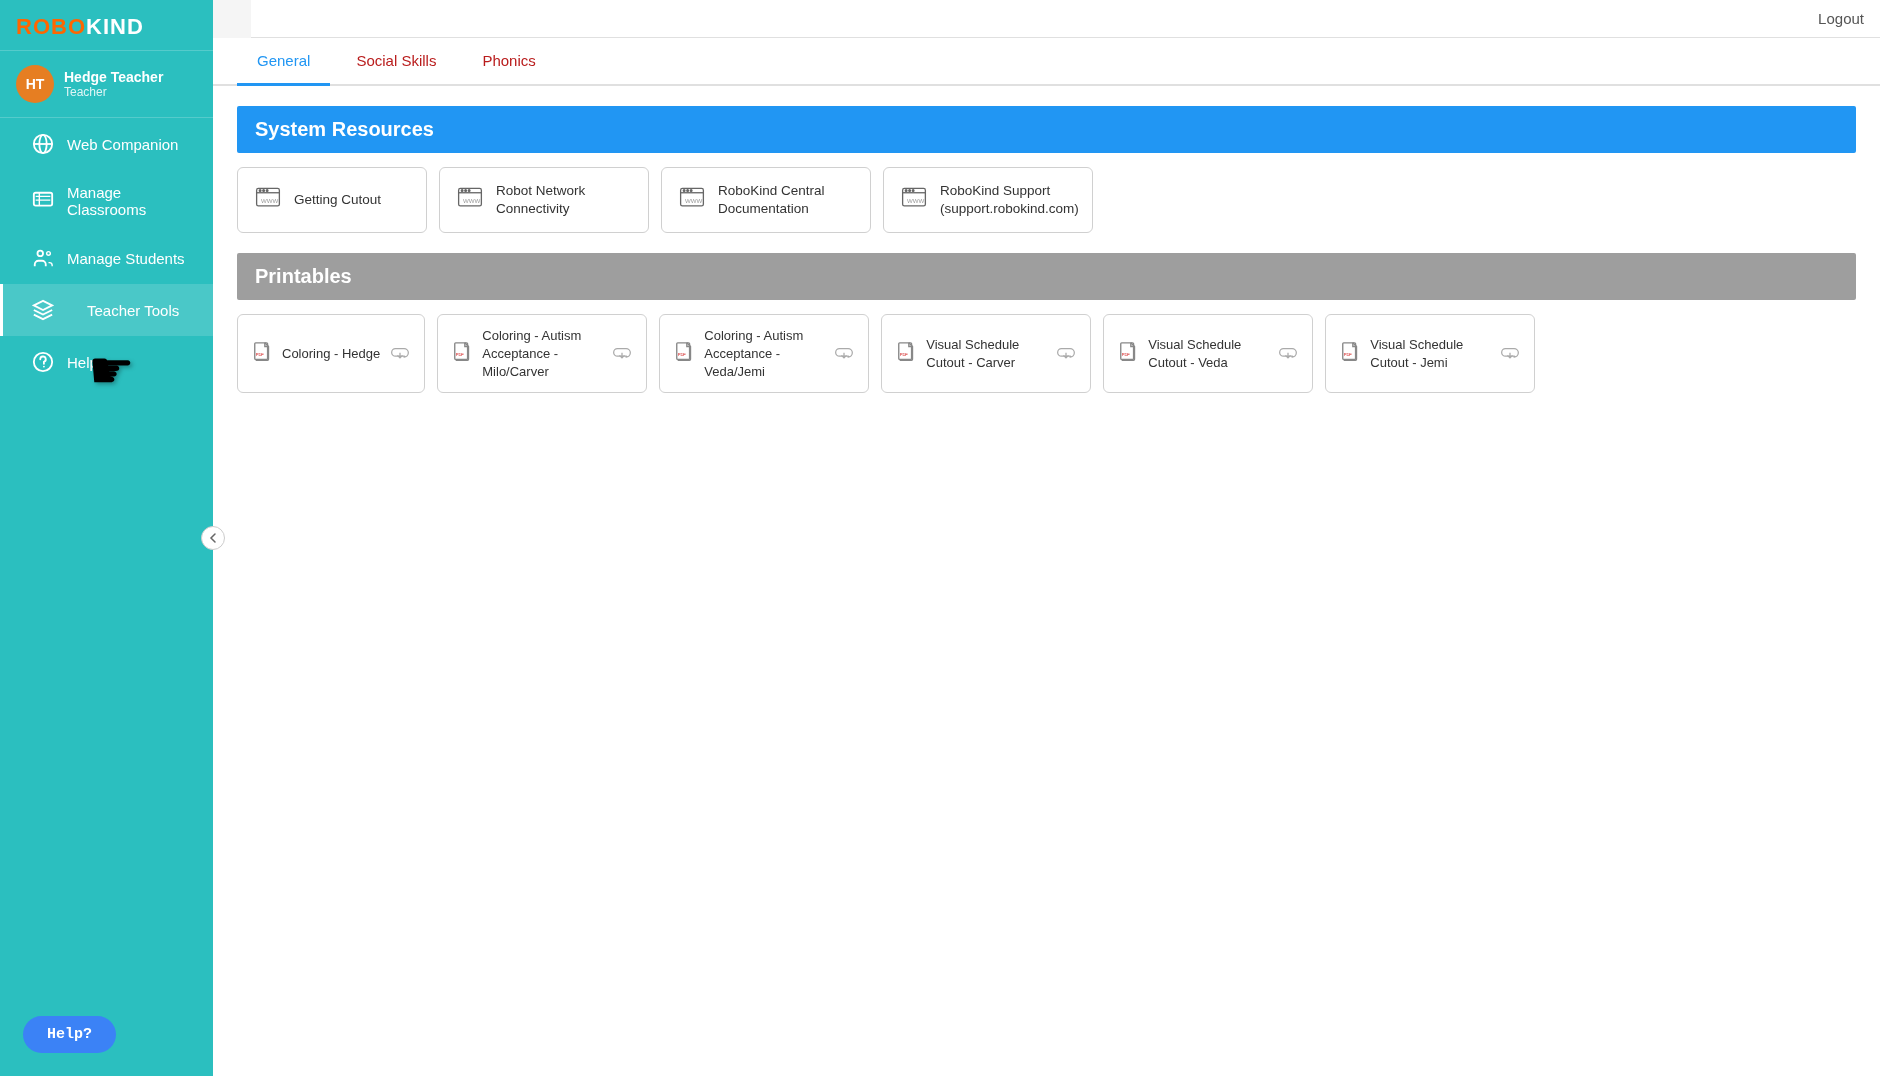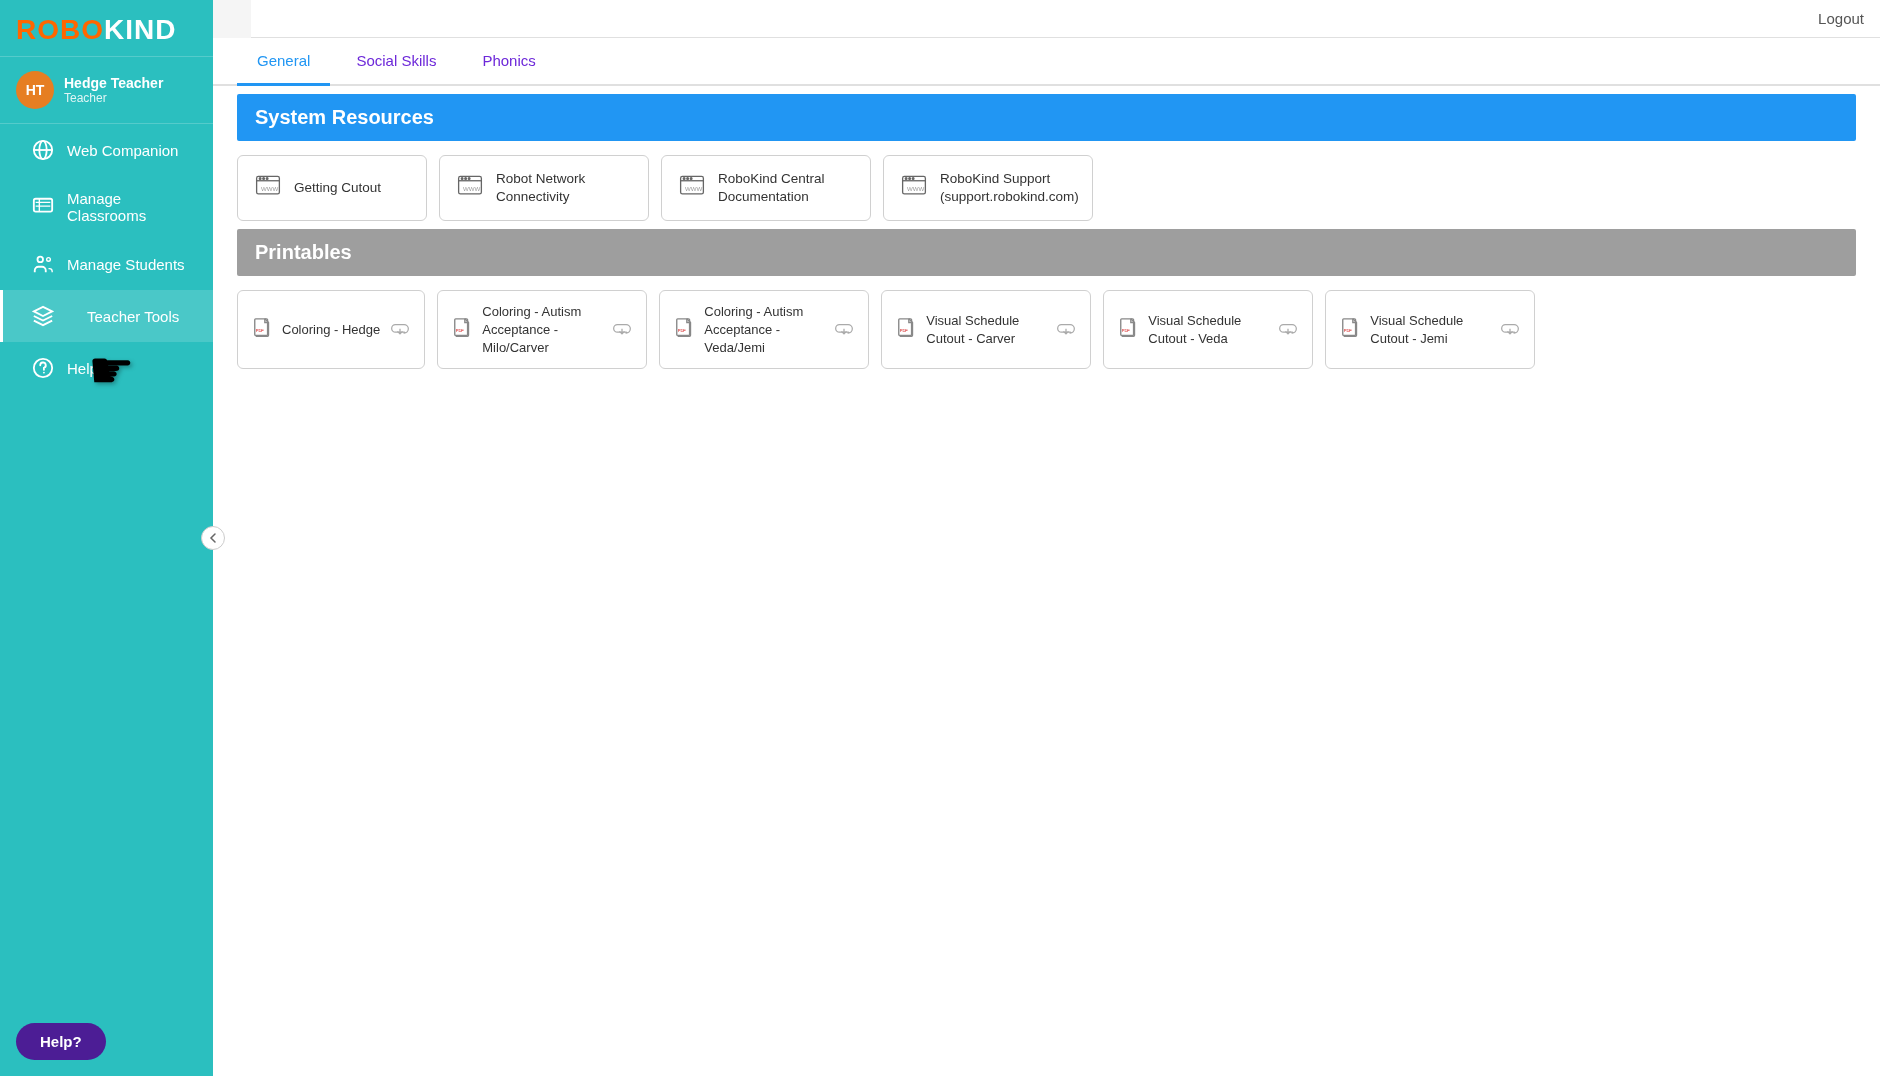--- a/index.html
+++ b/index.html
@@ -14,21 +14,21 @@
       flex-direction: column;
       color: white;
       position: relative;
       z-index: 10;
     }
     .sidebar-logo {
       padding: 14px 16px 10px 16px;
       border-bottom: 1px solid rgba(255,255,255,0.2);
     }
     .logo-text {
-      font-size: 28px;
+      font-size: 22px;
       font-weight: bold;
       letter-spacing: 1px;
     }
     .logo-rk { color: #ff6600; }
     .logo-kind { color: white; }
 
     .user-section {
       display: flex;
       align-items: center;
       padding: 14px 16px;
@@ -88,30 +88,31 @@
       border-radius: 50%;
       border: 1px solid #ccc;
       display: flex;
       align-items: center;
       justify-content: center;
       cursor: pointer;
       z-index: 20;
     }
 
     .help-btn {
-      margin: 16px;
-      background: #4c1d95;
+      margin: 23px;
+      background: #3b82f6;
       color: white;
       border: none;
       border-radius: 20px;
       padding: 10px 24px;
       font-size: 15px;
       font-weight: 600;
       cursor: pointer;
       align-self: flex-start;
+      font-family: Liberation Mono, monospace;
     }
 
     
     .main {
       flex: 1;
       display: flex;
       flex-direction: column;
       overflow: hidden;
     }
 
@@ -142,40 +143,40 @@
     .tabs {
       display: flex;
       gap: 6px;
       border-bottom: 2px solid #e0e0e0;
       padding: 0 24px;
       background: white;
     }
     .tab {
       padding: 14px 20px;
       font-size: 15px;
-      color: #6d28d9;
+      color: #b91c1c;
       cursor: pointer;
       border-bottom: 3px solid transparent;
       margin-bottom: -2px;
       font-weight: 500;
     }
     .tab.active {
       color: #2196f3;
       border-bottom-color: #2196f3;
     }
 
     .content-body { padding: 0 24px 24px 24px; }
 
     .section-header {
       background: #2196f3;
       color: white;
       font-size: 20px;
       font-weight: 600;
       padding: 12px 18px;
-      margin: 8px 0 14px 0;
+      margin: 20px 0 14px 0;
       border-radius: 2px;
     }
 
     .cards-grid {
       display: flex;
       flex-wrap: wrap;
       gap: 12px;
     }
 
     .resource-card {

